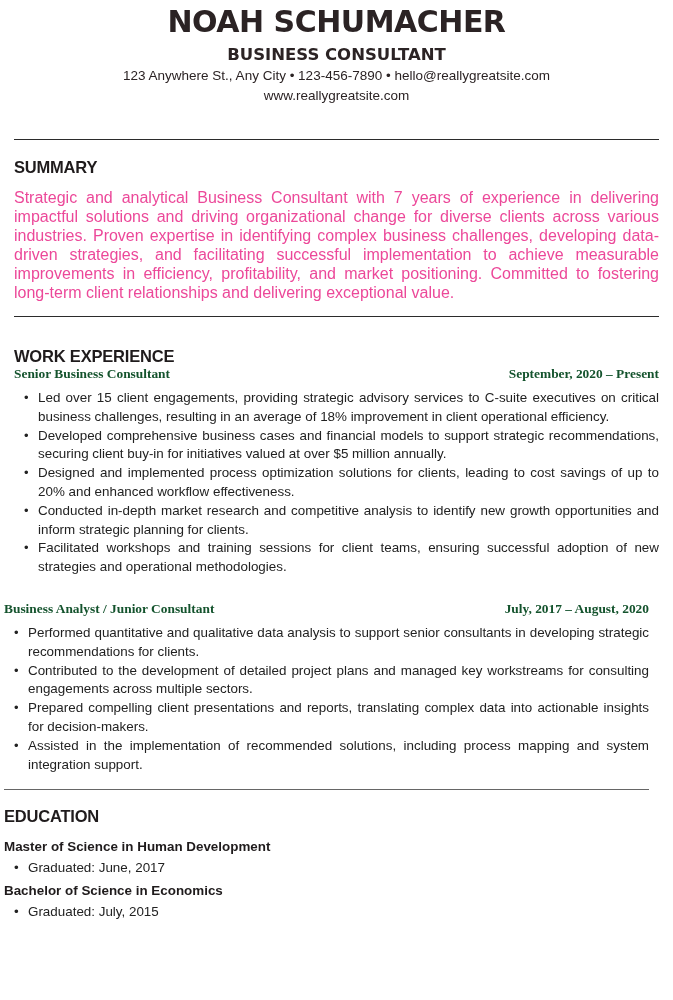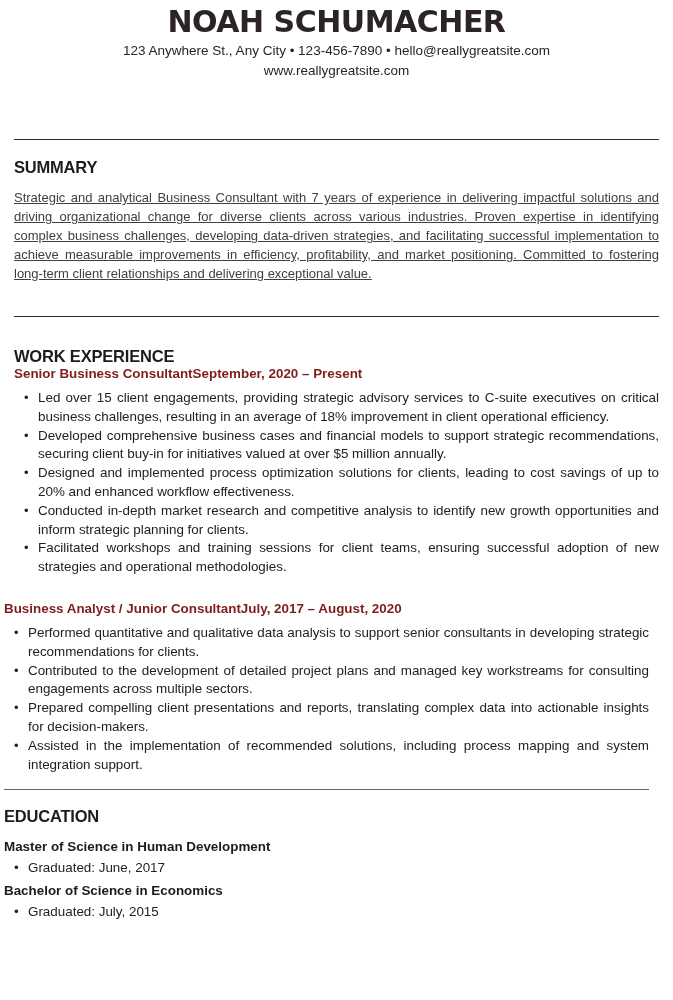--- a/index.html
+++ b/index.html
@@ -9,37 +9,38 @@
     .header { text-align: center; padding-top: 4px; }
     .name { font-family: "DejaVu Sans", sans-serif; font-weight: bold; font-size: 30px; letter-spacing: -0.5px; color: #2b2324; line-height: 36px; }
     .role { font-family: "DejaVu Sans", sans-serif; font-weight: bold; font-size: 16.5px; color: #2b2324; line-height: 20px; margin-top: 5px; }
     .contact { font-size: 13.5px; color: #2b2324; line-height: 20px; margin-top: 1px; }
     .website { font-size: 13.5px; color: #2b2324; line-height: 20px; margin-top: 0px; }
 
     .rule { position: absolute; height: 1.2px; background: #2b2b2b; }
 
     .section-title { position: absolute; font-weight: bold; font-size: 16.5px; color: #1f1b1c; letter-spacing: -0.2px; }
 
-    .para { position: absolute; font-size: 13px; line-height: 19px; text-align: justify; color: #404040; text-decoration: underline; }
+    .para { position: absolute; font-size: 16px; line-height: 19px; text-align: justify; color: #ec4899; }
 
-    .job-head { position: absolute; display: flex; justify-content: flex-start; font-weight: bold; font-size: 13.4px; color: #7f1d1d; }
+    .job-head { position: absolute; display: flex; justify-content: space-between; font-weight: bold; font-size: 13.4px; color: #14532d; font-family: Liberation Serif, serif; }
 
     .bullets { position: absolute; list-style: none; }
     .bullets li { position: relative; font-size: 13.4px; line-height: 18.8px; text-align: justify; padding-left: 22px; color: #222; }
     .bullets li::before { content: "\2022"; position: absolute; left: 8px; top: 0; font-size: 13px; }
 
     .edu-title { position: absolute; font-weight: bold; font-size: 13.4px; color: #1f1b1c; }
     .edu-bullet { position: absolute; font-size: 13.4px; color: #222; padding-left: 22px; }
     .edu-bullet::before { content: "\2022"; position: absolute; left: 8px; top: 0; }
   </style>
 </head>
 <body>
 
 <div class="header">
   <div class="name">NOAH SCHUMACHER</div>
+  <div class="role">BUSINESS CONSULTANT</div>
   <div class="contact">123 Anywhere St., Any City • 123-456-7890 • hello@reallygreatsite.com</div>
   <div class="website">www.reallygreatsite.com</div>
 </div>
 
 <div class="rule" style="left:14px; width:645px; top:139px;"></div>
 
 <div class="section-title" style="left:14px; top:158px;">SUMMARY</div>
 <div class="para" style="left:14px; width:645px; top:188px;">Strategic and analytical Business Consultant with 7 years of experience in delivering impactful solutions and driving organizational change for diverse clients across various industries. Proven expertise in identifying complex business challenges, developing data-driven strategies, and facilitating successful implementation to achieve measurable improvements in efficiency, profitability, and market positioning. Committed to fostering long-term client relationships and delivering exceptional value.</div>
 
 <div class="rule" style="left:14px; width:645px; top:316px;"></div>

